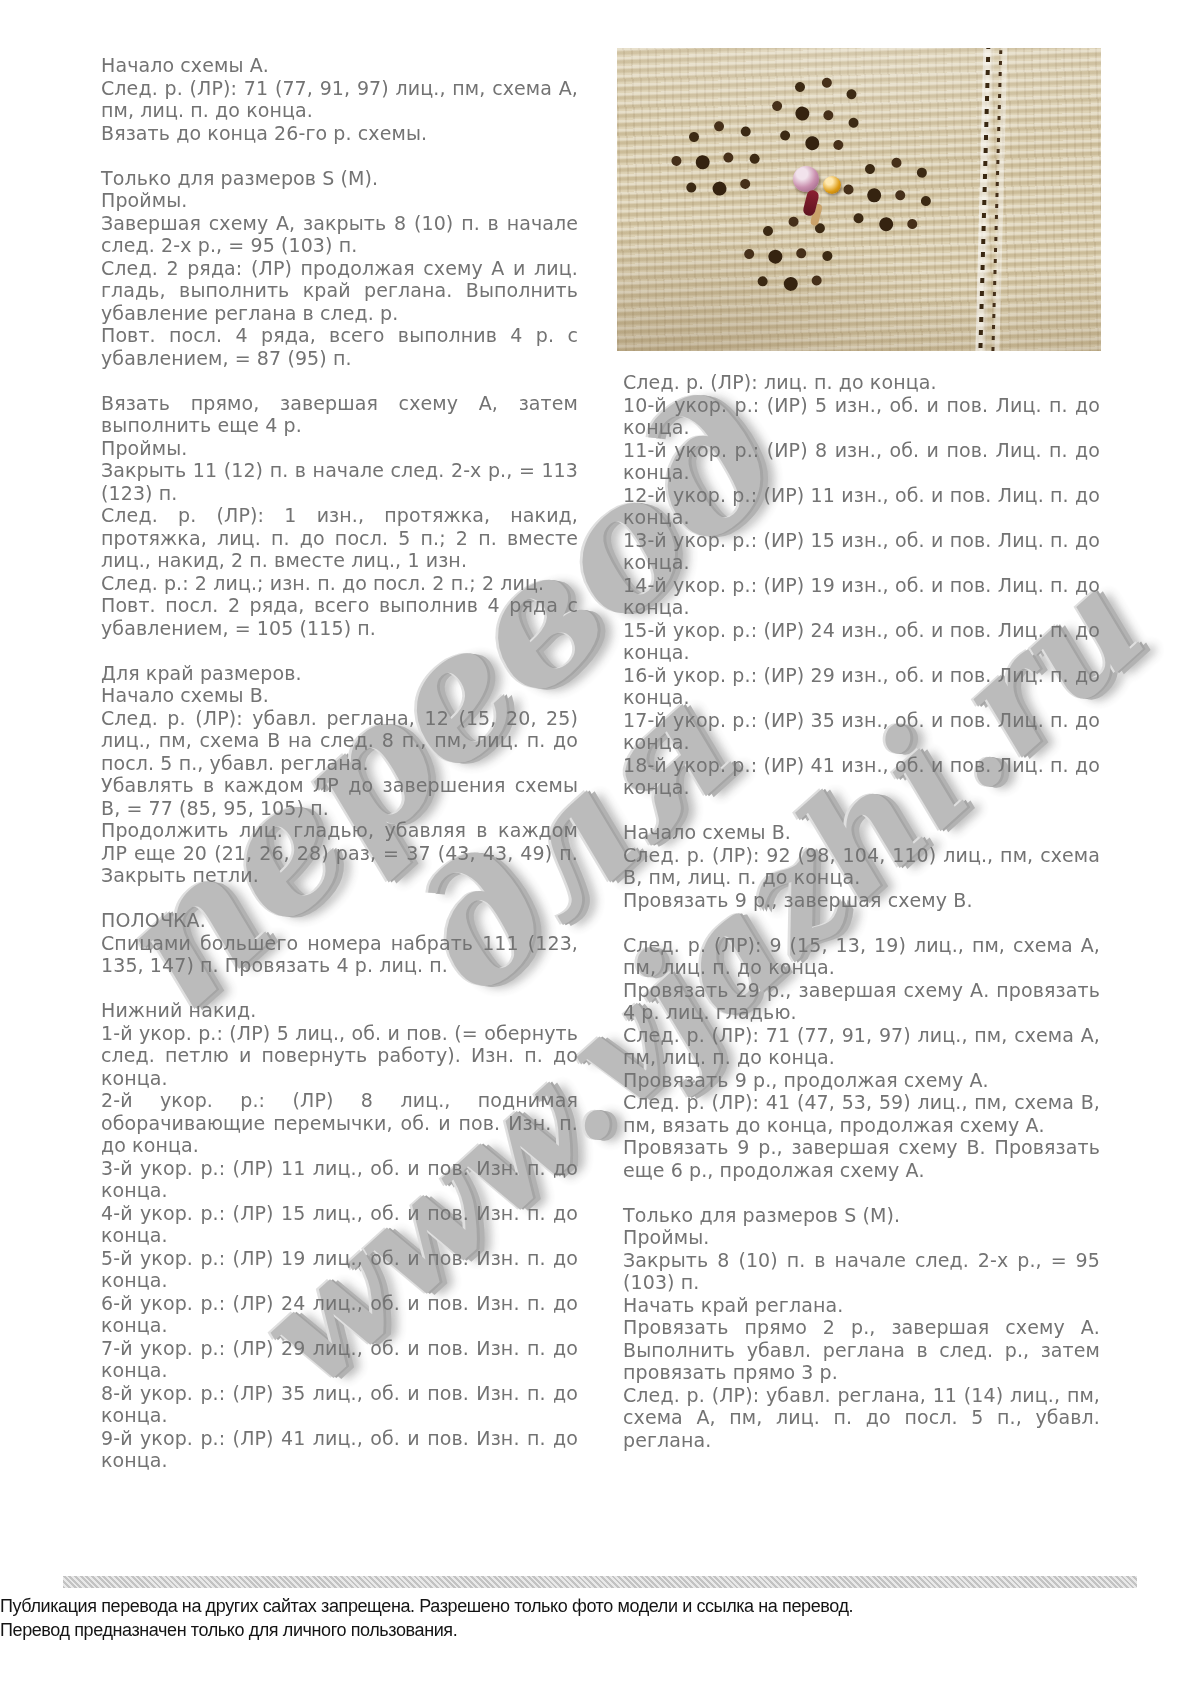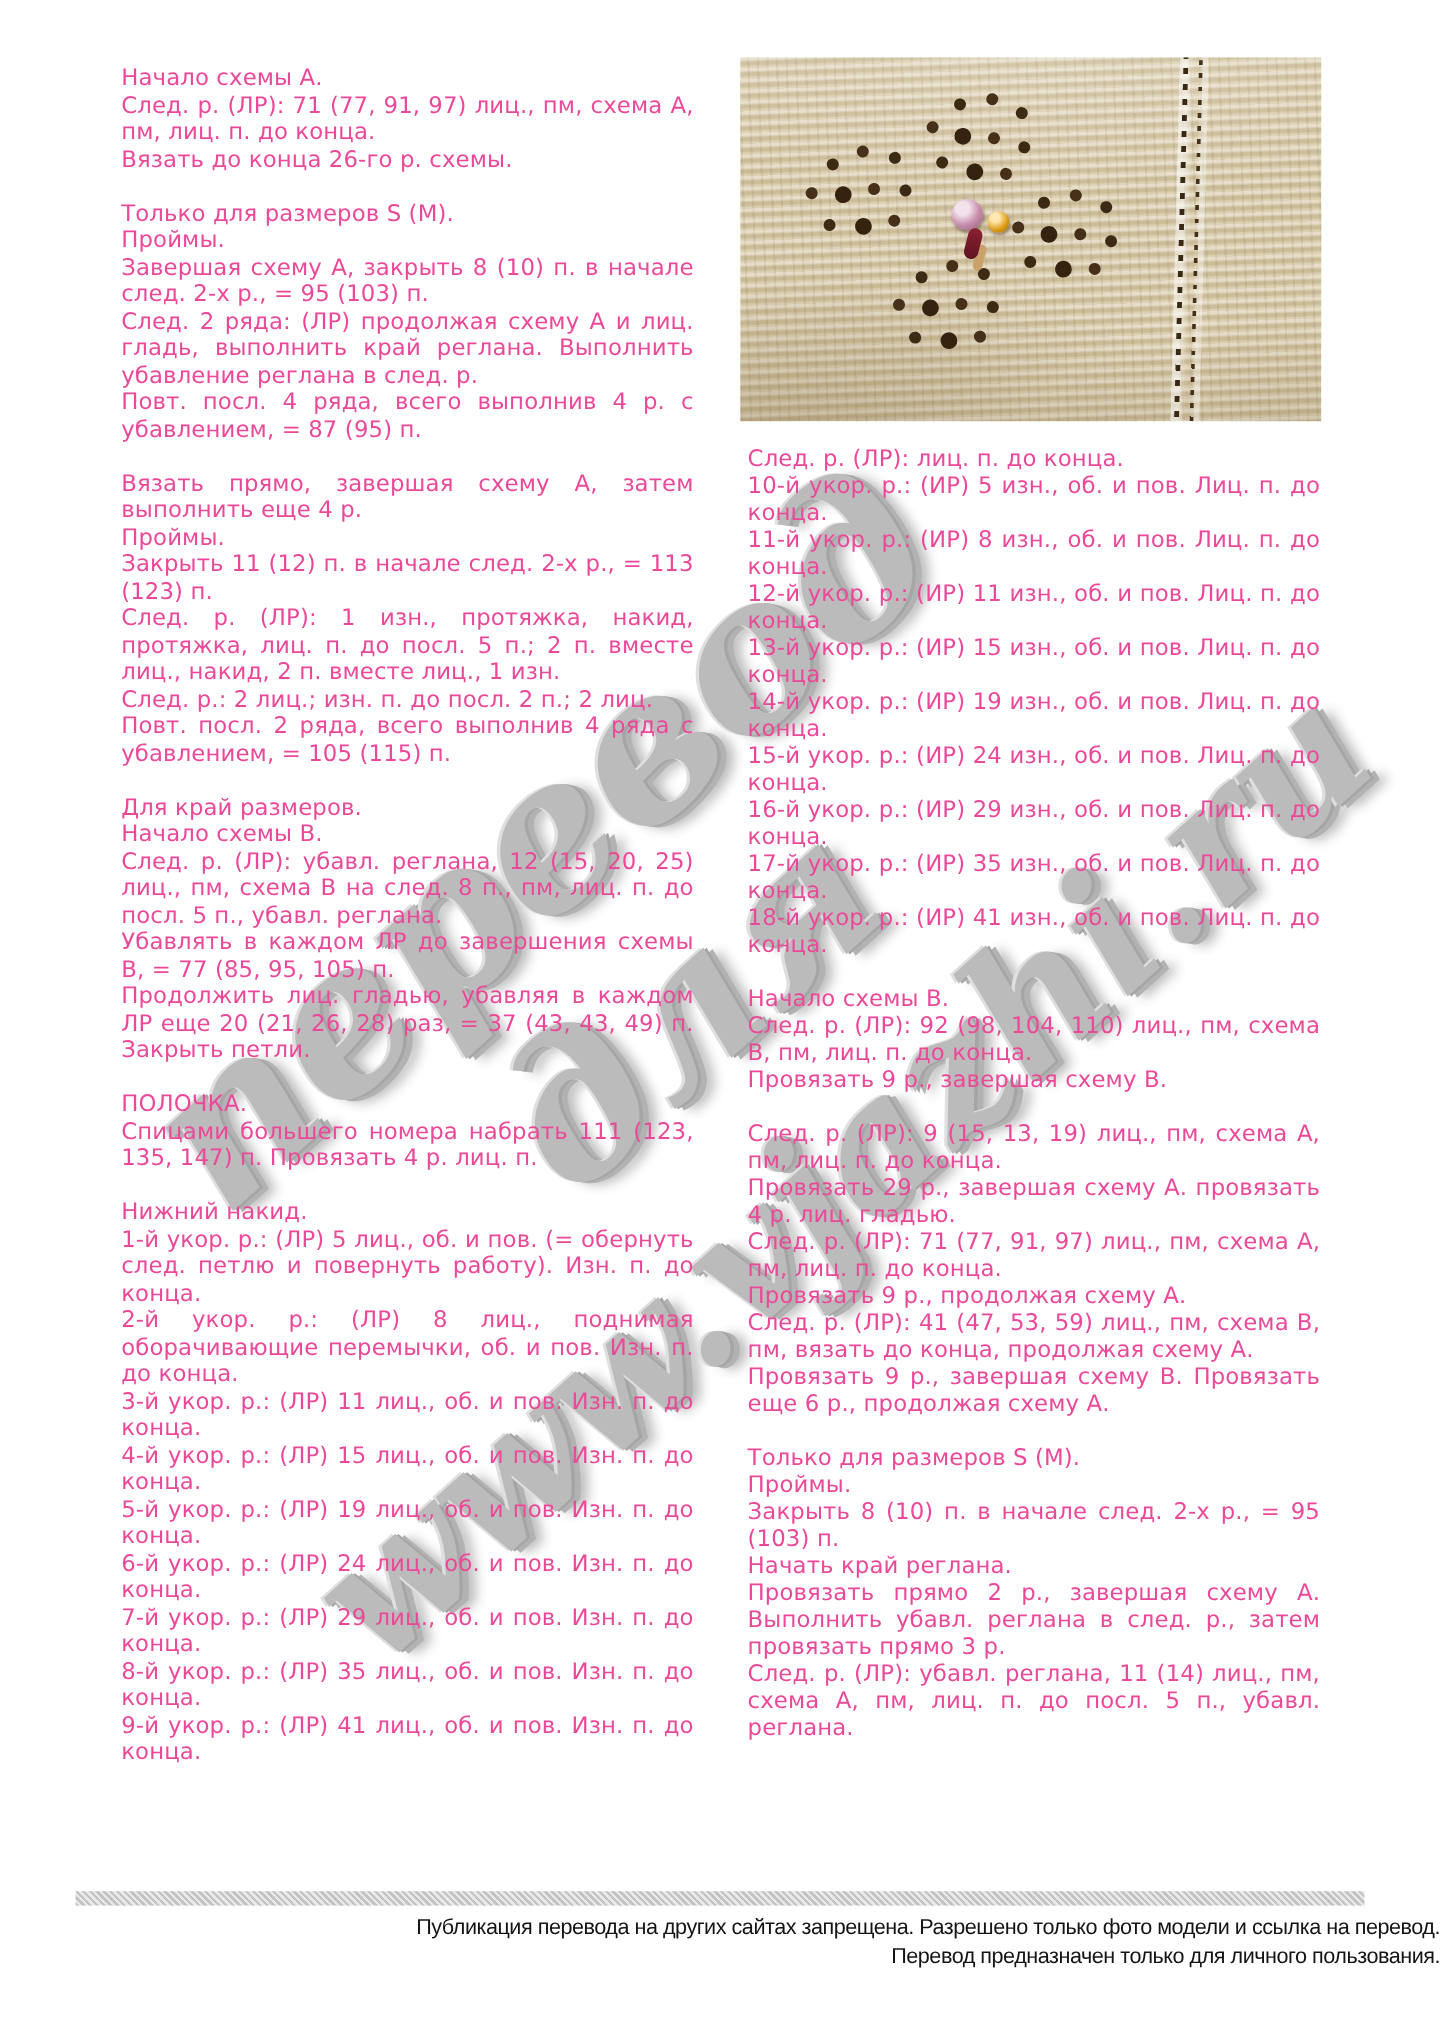--- a/index.html
+++ b/index.html
@@ -37,21 +37,21 @@
   }
   .wm-1 { font-size: 172px; line-height: 192px; }
   .wm-2 { font-size: 162px; line-height: 182px; }
   .wm-3 { font-size: 146px; line-height: 196px; }
 
   
   .col {
     position: absolute;
     z-index: 2;
     width: 477px;
-    color: #ec4899;
+    color: #737373;
     font-size: 19px;
     line-height: 22.5px;
     text-align: justify;
     letter-spacing: 0.1px;
   }
   .col-left  { left: 101px; top: 54px;  }
   .col-right { left: 623px; top: 371px; }
   .block { margin: 0 0 22.5px 0; }
   .block:last-child { margin-bottom: 0; }
   .para { margin: 0; padding: 0; }
@@ -139,21 +139,21 @@
     left: 63px; top: 1576px;
     width: 1074px; height: 12px;
     z-index: 2;
     background: repeating-linear-gradient(45deg, #c3c3c3 0 2px, #e9e9e9 2px 4px);
   }
   .footer-text {
     position: absolute;
     left: 0; top: 1594px;
     width: 1200px;
     z-index: 2;
-    text-align: right;
+    text-align: left;
     color: #141414;
     font-family: "Liberation Sans", sans-serif;
     font-size: 18px;
     line-height: 24px;
     letter-spacing: -0.4px;
   }
   .footer-text p { margin: 0; }
 </style>
 </head>
 <body>

